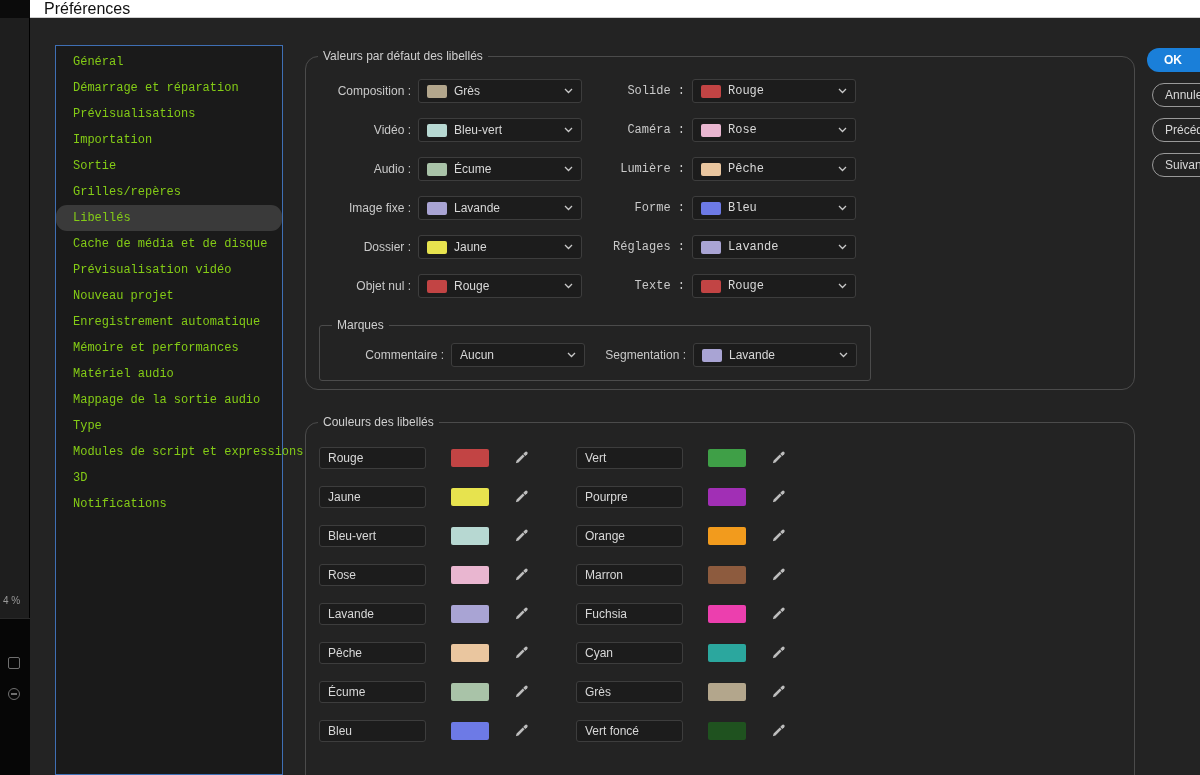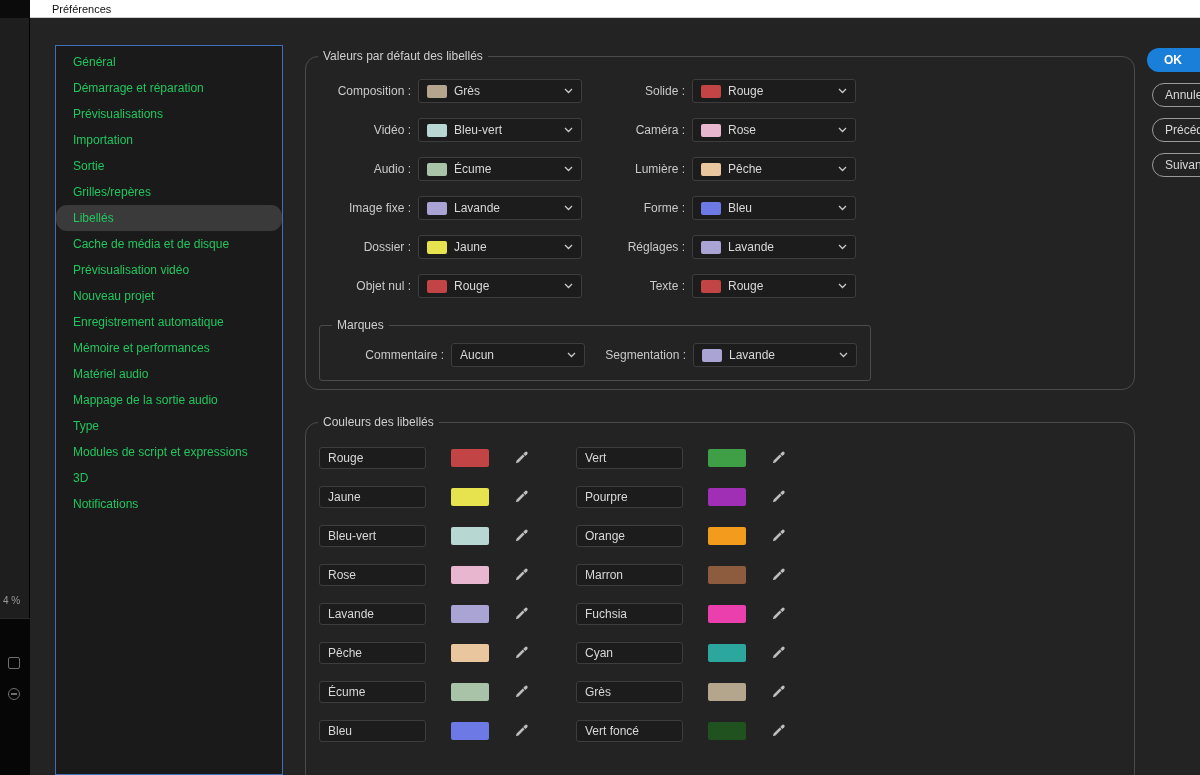--- a/index.html
+++ b/index.html
@@ -10,36 +10,36 @@
   }
   
   .app-strip{position:absolute;left:0;top:0;width:30px;height:775px;background:#1e1e1e;border-right:1px solid #000;box-sizing:border-box;}
   .strip-corner{position:absolute;left:0;top:0;width:30px;height:18px;background:#0b0b0b;}
   .zoom-text{position:absolute;left:3px;top:595px;font-size:10px;color:#9a9a9a;}
   .strip-black{position:absolute;left:0;top:618px;width:30px;height:157px;background:#060606;border-top:1px solid #2a2a2a;}
   .strip-icon-a{position:absolute;left:8px;top:657px;width:12px;height:12px;border:1px solid #6f6f6f;border-radius:2px;box-sizing:border-box;}
   .strip-icon-b{position:absolute;left:8px;top:688px;width:12px;height:12px;border:1px solid #6f6f6f;border-radius:50%;box-sizing:border-box;}
   .strip-icon-b::after{content:"";position:absolute;left:2px;top:4px;width:6px;height:2px;background:#6f6f6f;}
   
-  .titlebar{position:absolute;left:30px;top:0;width:1170px;height:18px;background:#ffffff;border-bottom:1px solid #cfcfcf;box-sizing:border-box;display:flex;align-items:center;padding-left:22px;color:#111;font-size:11px;text-align:right;}
+  .titlebar{position:absolute;left:30px;top:0;width:1170px;height:18px;background:#ffffff;border-bottom:1px solid #cfcfcf;box-sizing:border-box;display:flex;align-items:center;padding-left:14px;color:#111;font-size:16px;text-align:right;}
   
   .sidebar{position:absolute;left:55px;top:45px;width:228px;height:730px;background:#1a1a1a;border:1px solid #3f6fb4;box-sizing:border-box;padding-top:3px;}
   .side-item{height:26px;display:flex;align-items:center;padding-left:17px;cursor:default;}
   .side-item.selected{background:#3a3a3a;border-radius:11px;}
-  .side-label{color:#22c55e;white-space:nowrap;}
+  .side-label{color:#84cc16;white-space:nowrap;font-family:Liberation Mono, monospace;}
   
   .fset{position:absolute;border:1px solid #4b4b4b;border-radius:13px;box-sizing:border-box;}
   .fs-legend{position:absolute;top:-8px;left:12px;background:#232323;padding:0 5px;color:#cfcfcf;white-space:nowrap;}
   .fs-defaults{left:305px;top:56px;width:830px;height:334px;}
   .fs-colors{left:305px;top:422px;width:830px;height:368px;}
   .fs-marks{position:absolute;left:13px;top:268px;width:552px;height:56px;border:1px solid #4b4b4b;border-radius:3px;box-sizing:border-box;}
   
   .def-col{position:absolute;display:flex;flex-direction:column;gap:15px;}
   .def-col.left{left:13px;top:22px;}
-  .def-col.right{left:287px;top:22px;}
+  .def-col.right{left:287px;top:22px;font-family:Liberation Mono, monospace;}
   .def-row{display:flex;align-items:center;height:24px;}
   .def-label{width:92px;text-align:right;margin-right:7px;color:#c9c9c9;white-space:nowrap;}
   .dropdown{width:164px;height:24px;box-sizing:border-box;background:#1c1c1c;border:1px solid #3d3d3d;border-radius:3px;display:flex;align-items:center;padding:0 8px;gap:7px;cursor:default;}
   .dd-swatch{width:20px;height:13px;border-radius:2px;flex:none;}
   .dd-value{flex:1;color:#d8d8d8;white-space:nowrap;overflow:hidden;}
   .dd-chevron{flex:none;display:flex;}
   
   .marks-row{position:absolute;left:0;top:0;width:100%;height:100%;}
   .marks-row .def-row{position:absolute;top:17px;}
   .marks-row .mark-0{left:2px;}

